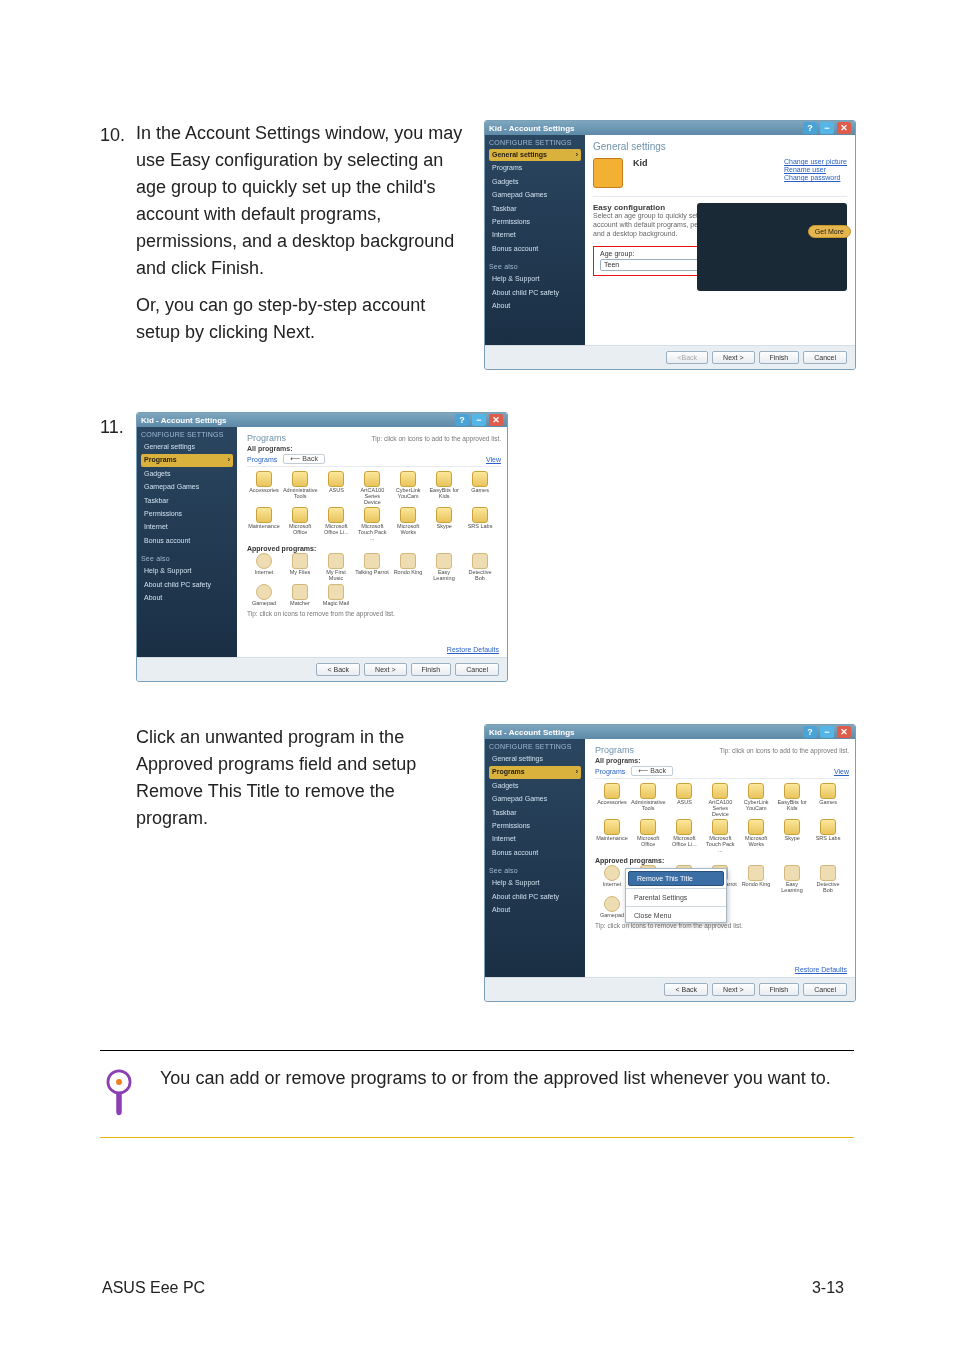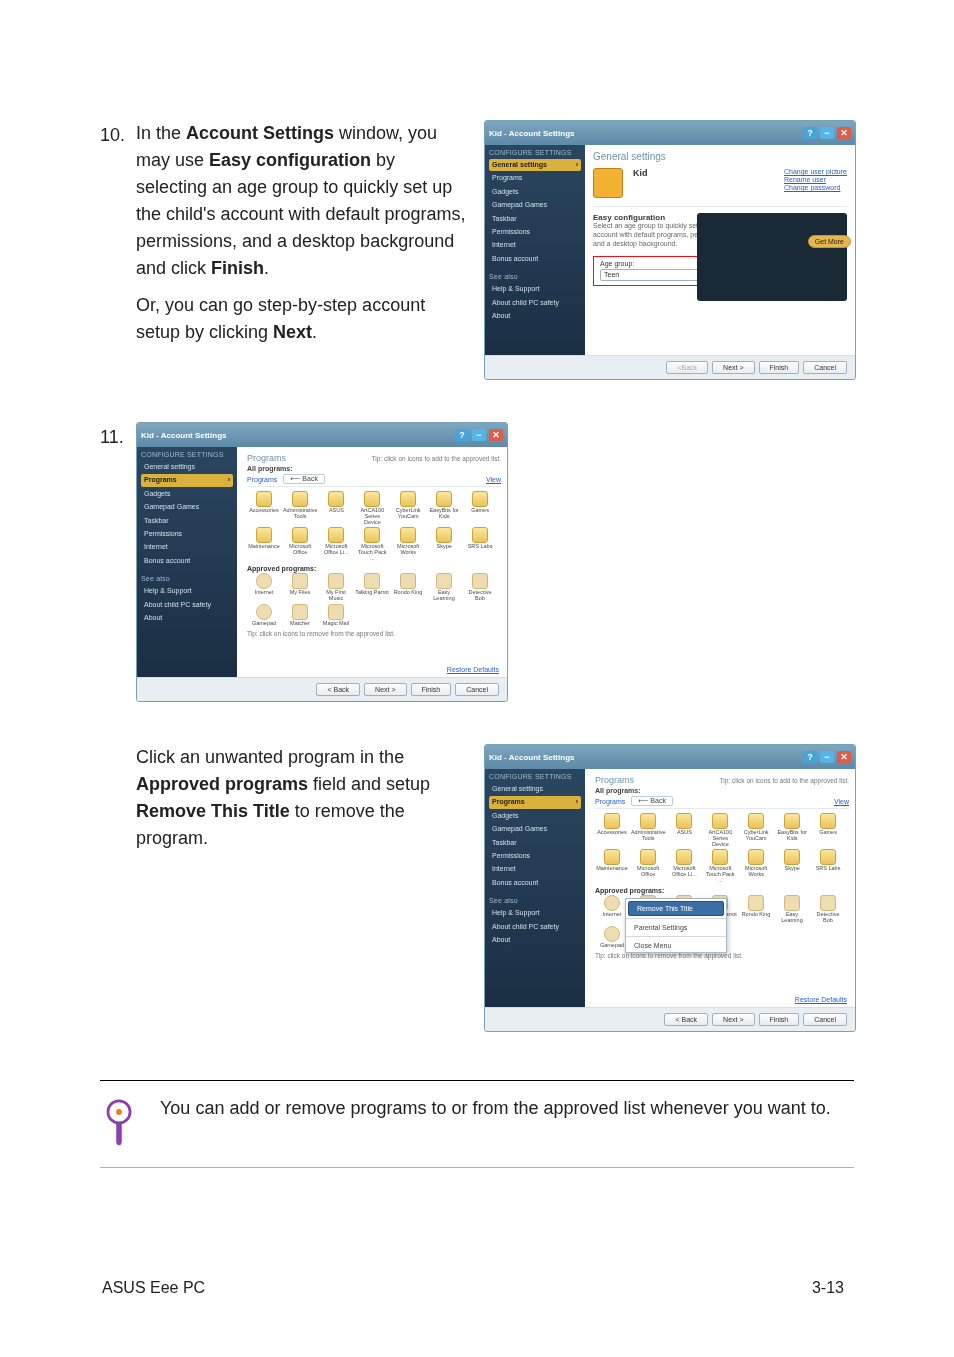--- a/index.html
+++ b/index.html
@@ -50,21 +50,21 @@
     border: 1px solid #7aa0b8;
     border-radius: 3px;
     overflow: hidden;
     font-size: 8px;
     color: #444;
     background: #fff;
     box-shadow: 0 0 0 1px #d0d9e0 inset;
     margin-bottom: 8px;
   }
   .ss-titlebar {
-    height: 24px;
+    height: 14px;
     background: linear-gradient(#7ea6bf, #5d8aa8);
     display: flex;
     align-items: center;
     justify-content: space-between;
     padding: 0 4px;
     color: #fff;
     font-weight: 600;
   }
   .ss-titlebar .title { font-size: 8px; }
   .ss-winbtns { display: flex; gap: 3px; }
@@ -162,21 +162,21 @@
   .footer {
     position: absolute;
     left: 0; right: 8px; bottom: 0;
     display: flex;
     justify-content: space-between;
     font-size: 16px;
     color: #222;
     border-top: none;
     padding: 18px 2px 0 2px;
   }
-  b, strong { font-weight: 700; margin-top: 8px; }
+  b, strong { font-weight: 400; margin-top: 8px; }
 </style>
 </head>
 <body>
 
 <div class="page">
 
   <div class="step-row">
     <div class="num-col">10.</div>
     <div class="text-col">
       <p>

